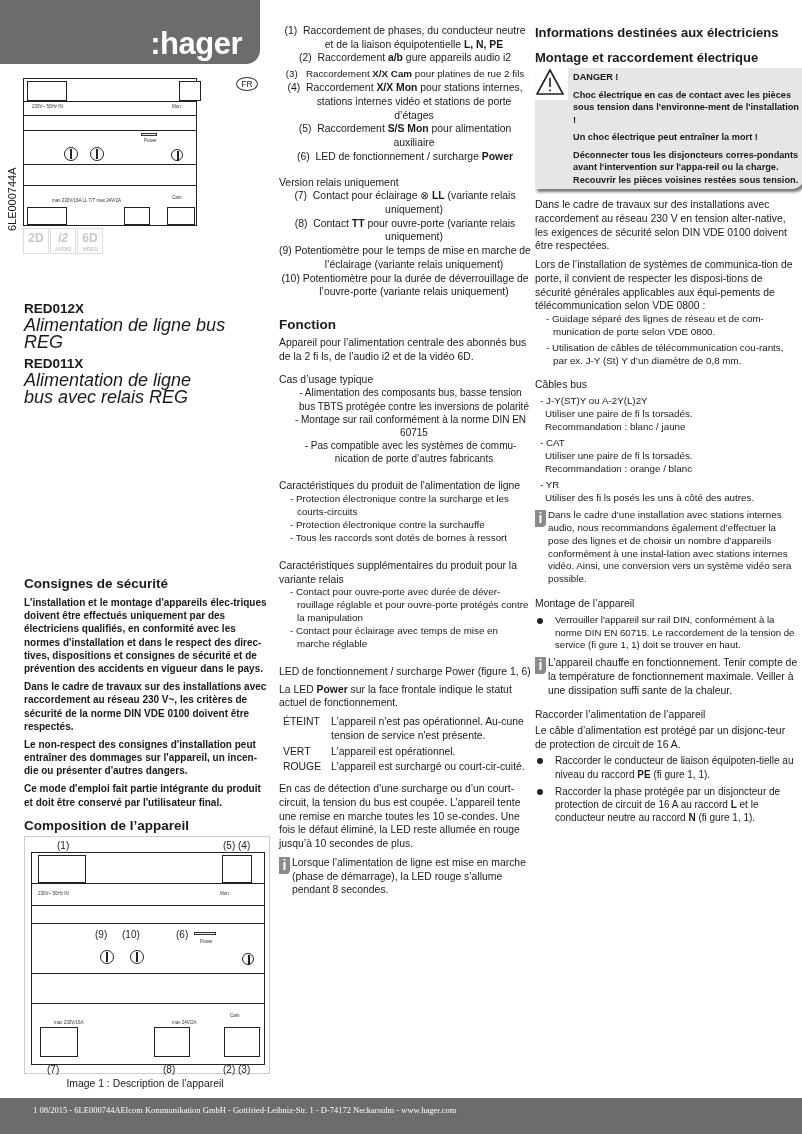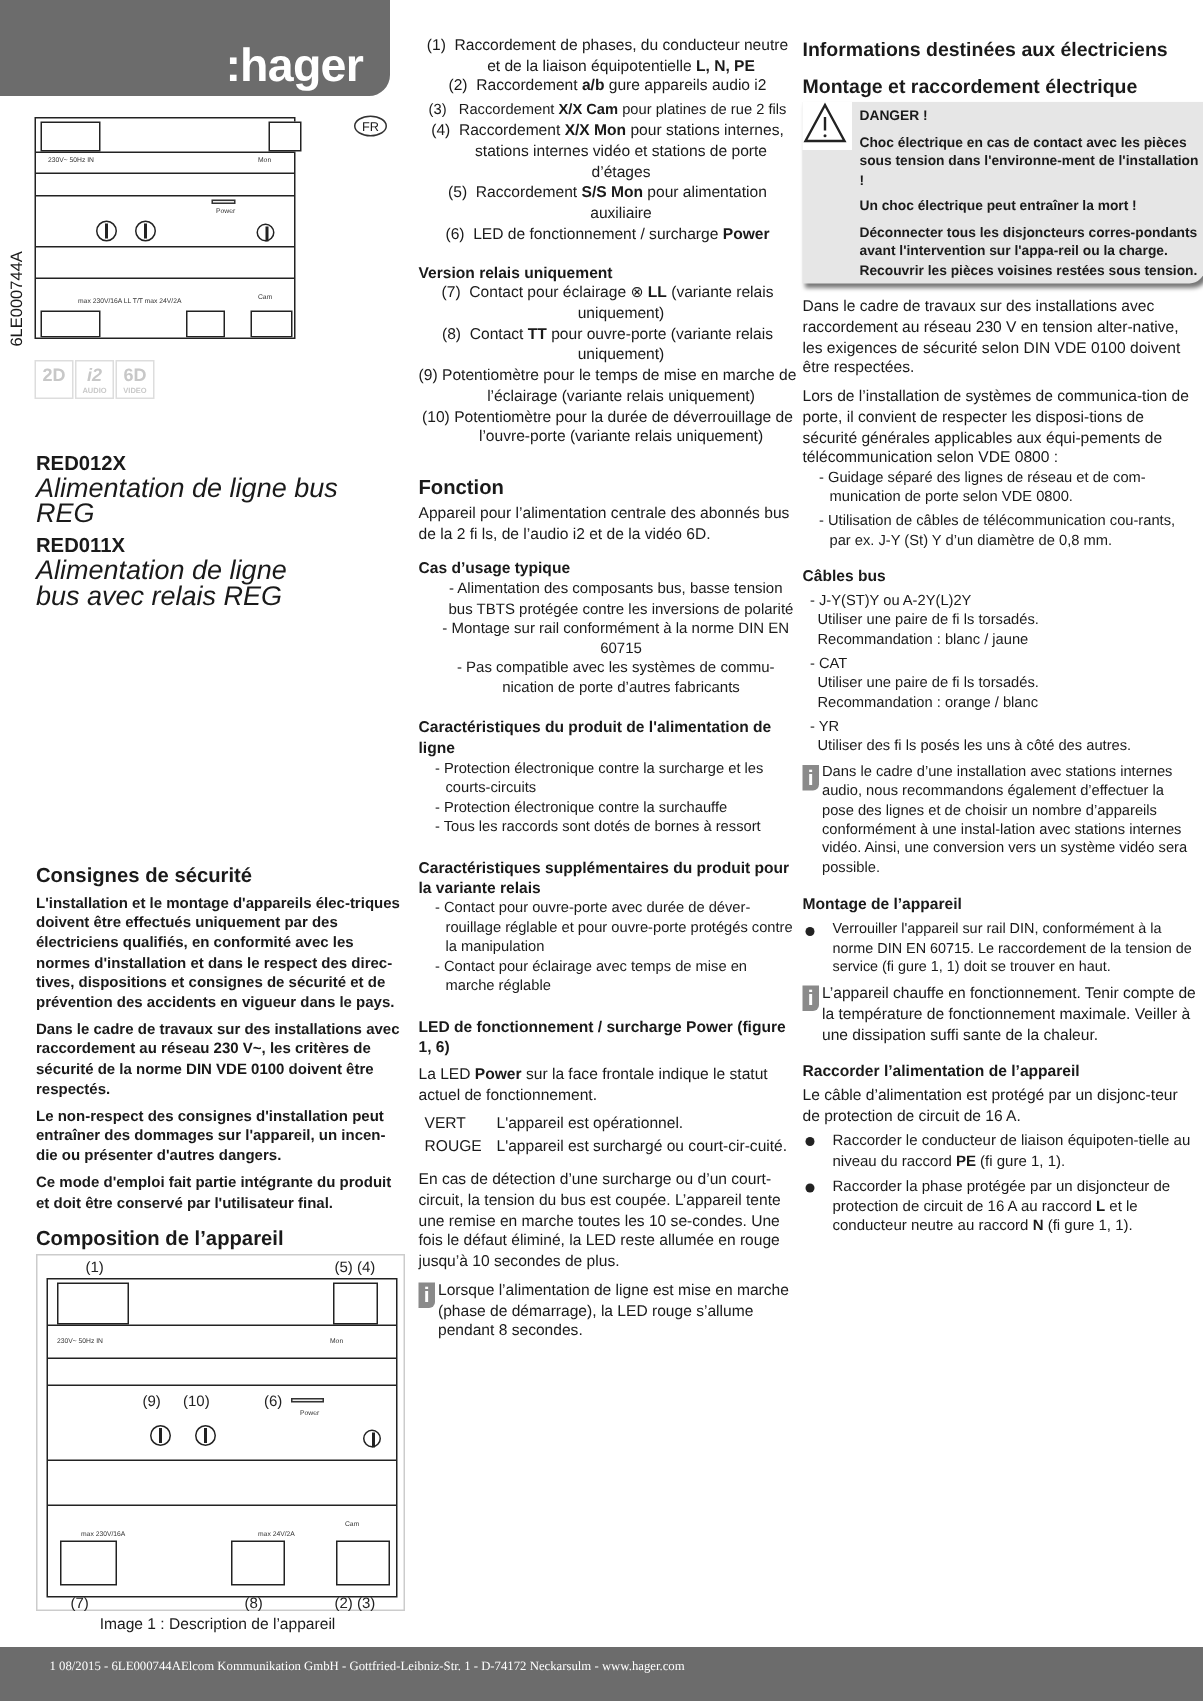--- a/index.html
+++ b/index.html
@@ -15,31 +15,31 @@
   .device { position: absolute; border: 1px solid #222; background: #fff; }
   .dev-strip { position: absolute; left: 0; right: 0; border-top: 1px solid #222; }
   .term-block { position: absolute; border: 1px solid #222; background: #fff; }
   .knob { position: absolute; width: 14px; height: 14px; border: 1.3px solid #222; border-radius: 50%; }
   .knob::after { content: ""; position: absolute; left: 5px; top: 1px; width: 2px; height: 10px; background: #222; }
   .tiny { position: absolute; font-size: 4.5px; color: #333; white-space: nowrap; }
   .led-bar { position: absolute; height: 3px; border: 1px solid #333; background: #eee; }
   .vert-code { position: absolute; left: 2px; top: 170px; width: 20px; height: 62px; }
   .vert-code span { position: absolute; left: -22px; top: 22px; transform: rotate(-90deg); font-size: 11px; white-space: nowrap; }
 
-  .sys-logos { position: absolute; left: 23px; top: 240px; display: flex; gap: 1px; }
+  .sys-logos { position: absolute; left: 23px; top: 228px; display: flex; gap: 1px; }
   .sys-logo { width: 26px; height: 26px; border: 1px solid #ddd; color: #c8c8c8; font-weight: bold; text-align: center; font-size: 12px; line-height: 15px; padding-top: 2px; }
   .sys-logo small { display: block; font-size: 5px; line-height: 6px; }
 
   .product { position: absolute; left: 24px; top: 300px; width: 240px; }
   .product .code { font-weight: bold; font-size: 13.5px; line-height: 17px; }
   .product .desc { font-size: 18px; line-height: 17px; margin-bottom: 4px; font-style: italic; }
 
   .col { position: absolute; top: 0; }
   .h2 { font-weight: bold; font-size: 13.5px; line-height: 17px; }
-  .h3 { font-weight: bold; font-size: 10.4px; }
+  .h3 { font-weight: normal; font-size: 10.4px; }
   p { margin-bottom: 5px; }
   .bold { font-weight: bold; }
   ul.dash { list-style: none; }
   ul.dash li { padding-left: 10px; text-indent: -7px; margin-left: 8px; }
   ul.dot { list-style: none; }
   ul.dot li { position: relative; padding-left: 20px; margin-bottom: 4px; }
   ul.dot li::before { content: ""; position: absolute; left: 2px; top: 4px; width: 6px; height: 6px; border-radius: 50%; background: #222; }
   ol.num { list-style: none; text-align: center; }
   ol.num li { padding-left: 18px; text-indent: -18px; }
 
@@ -181,20 +181,24 @@
   </ul>
   <div class="h3" style="margin-top:14px;">Caractéristiques supplémentaires du produit pour la variante relais</div>
   <ul class="dash" style="font-size:9.8px;">
     <li>- Contact pour ouvre-porte avec durée de déver-rouillage réglable et pour ouvre-porte protégés contre la manipulation</li>
     <li>- Contact pour éclairage avec temps de mise en marche réglable</li>
   </ul>
   <div class="h3" style="margin-top:14px;margin-bottom:4px;">LED de fonctionnement / surcharge Power (figure 1, 6)</div>
   <p><span>La LED </span><b>Power</b><span> sur la face frontale indique le statut actuel de fonctionnement.</span></p>
   <table class="led-table">
     <tbody>
+        <tr>
+          <td class="k">ÉTEINT</td>
+          <td>L'appareil n'est pas opérationnel. Au-cune tension de service n'est présente.</td>
+        </tr>
     <tr>
           <td class="k">VERT</td>
           <td>L'appareil est opérationnel.</td>
         </tr>
     <tr>
           <td class="k">ROUGE</td>
           <td>L'appareil est surchargé ou court-cir-cuité.</td>
         </tr>
   </tbody>
     </table>

